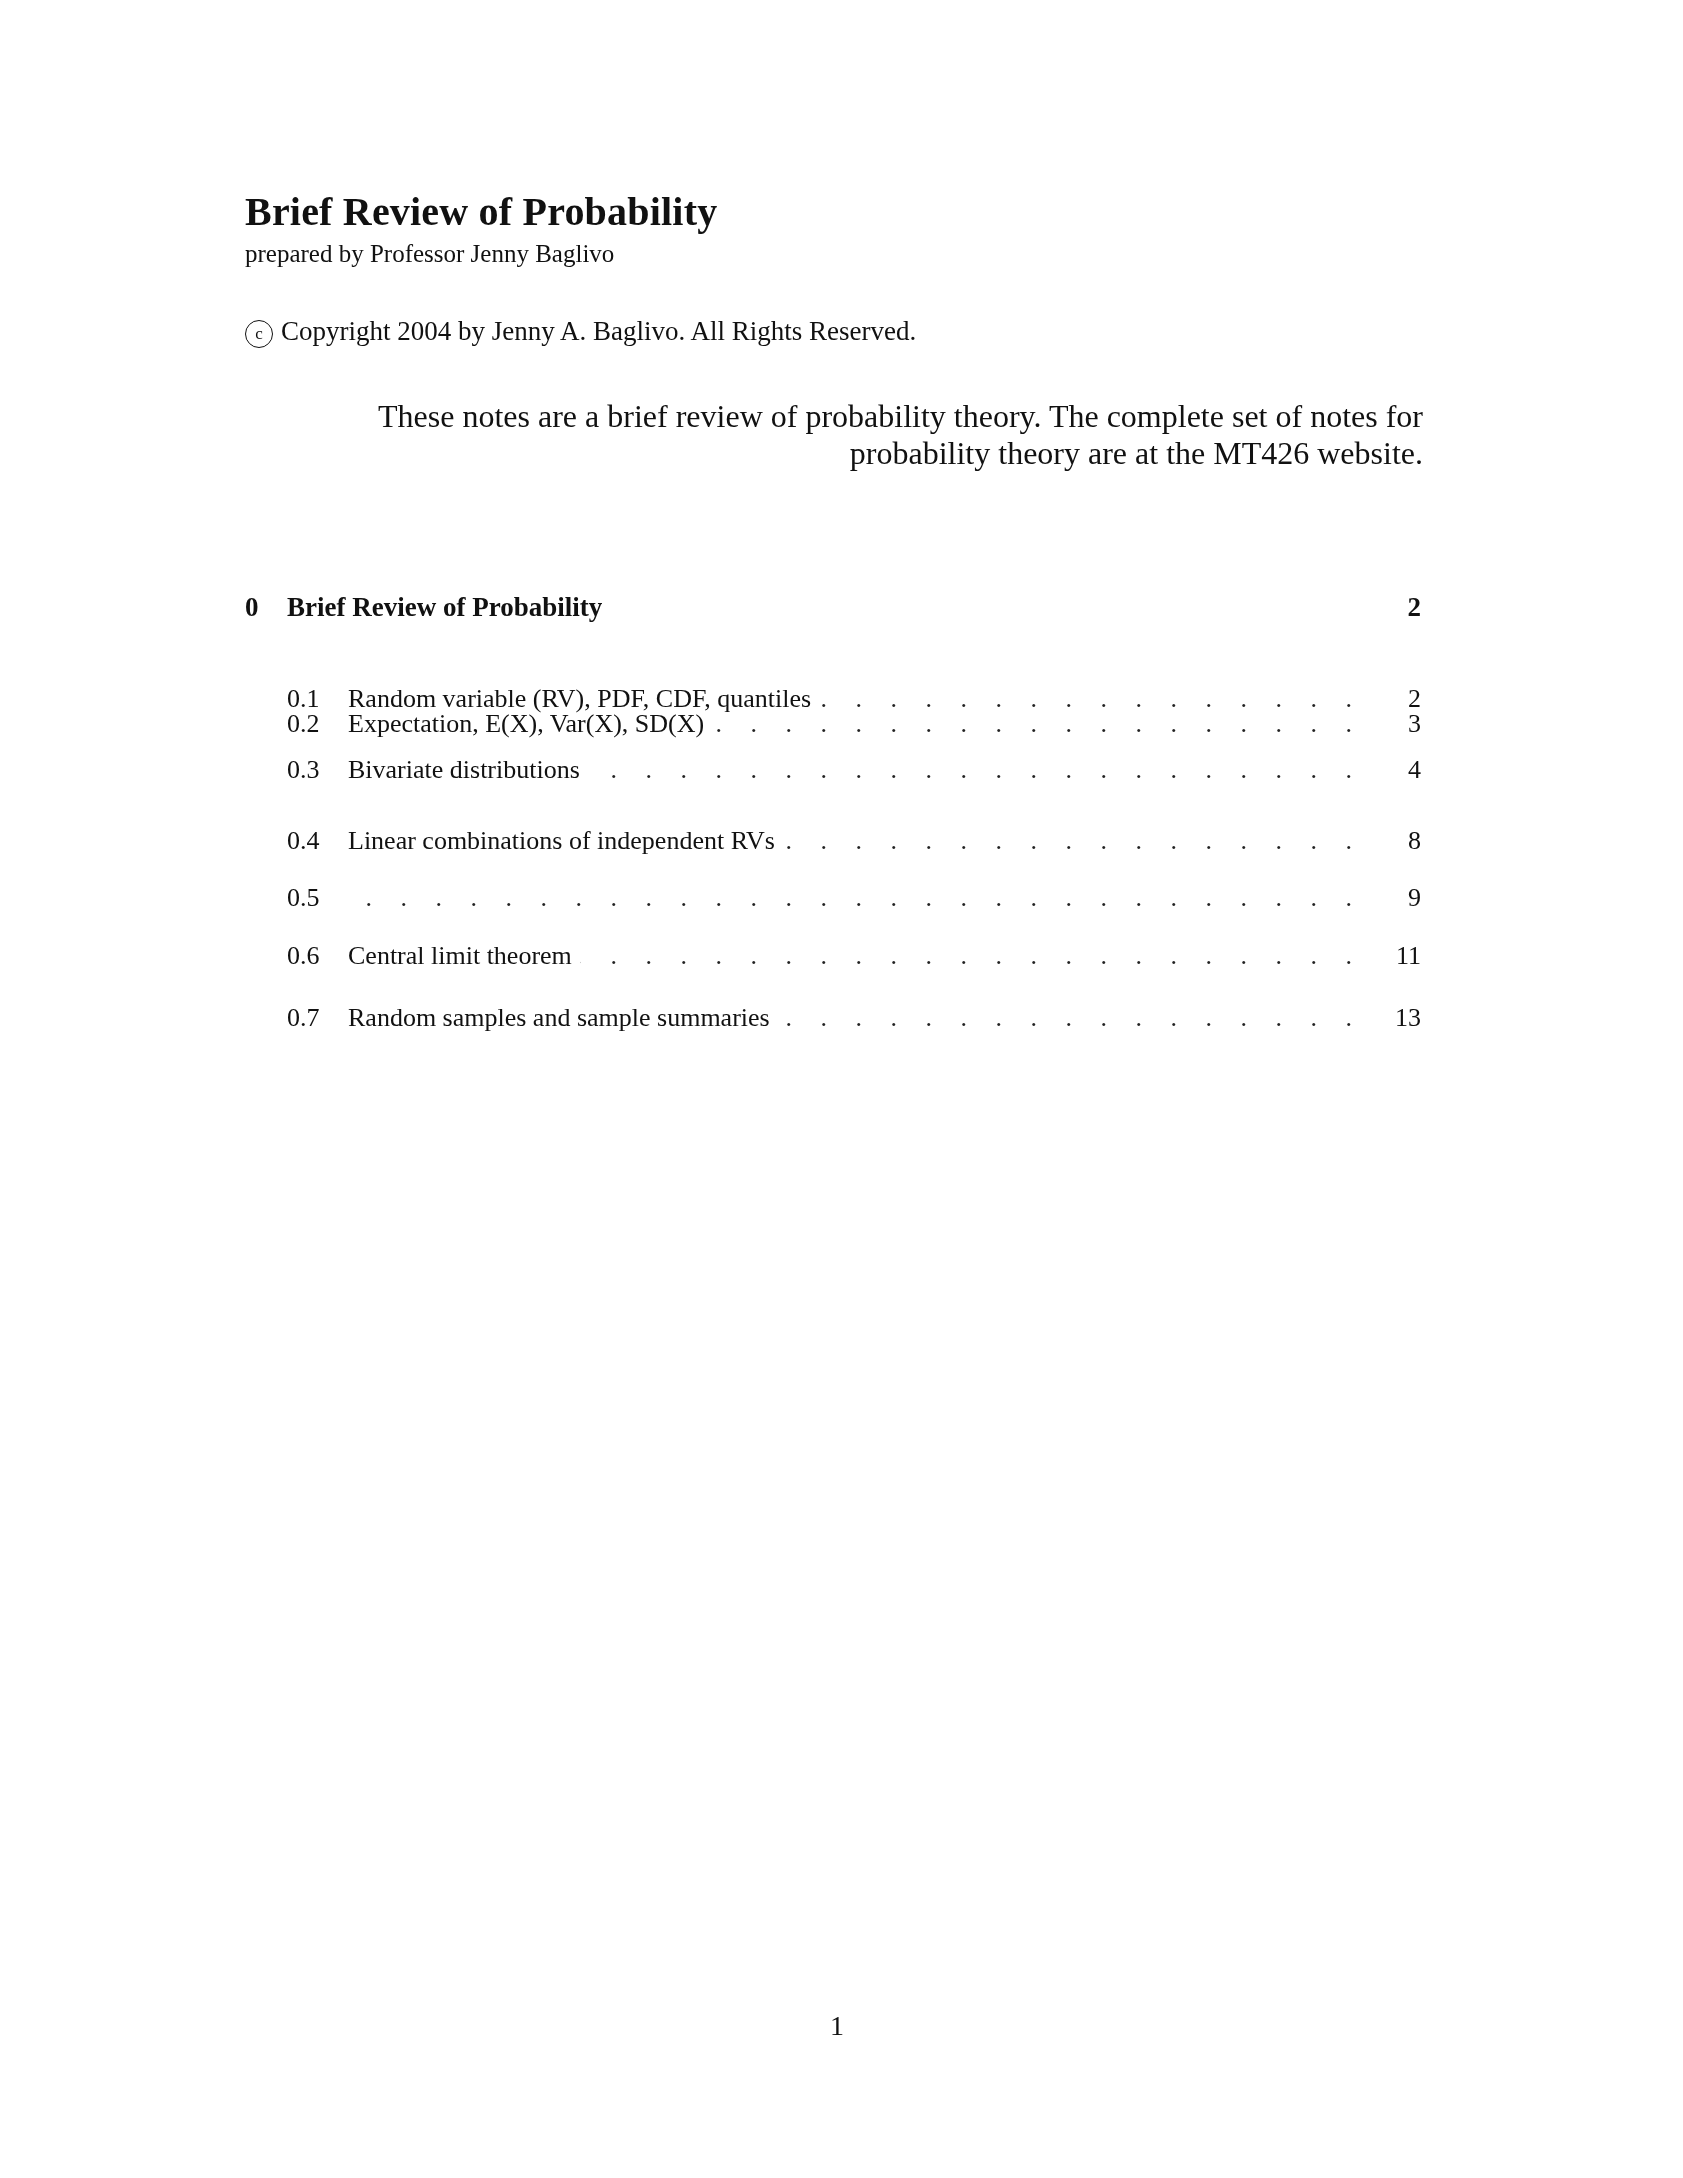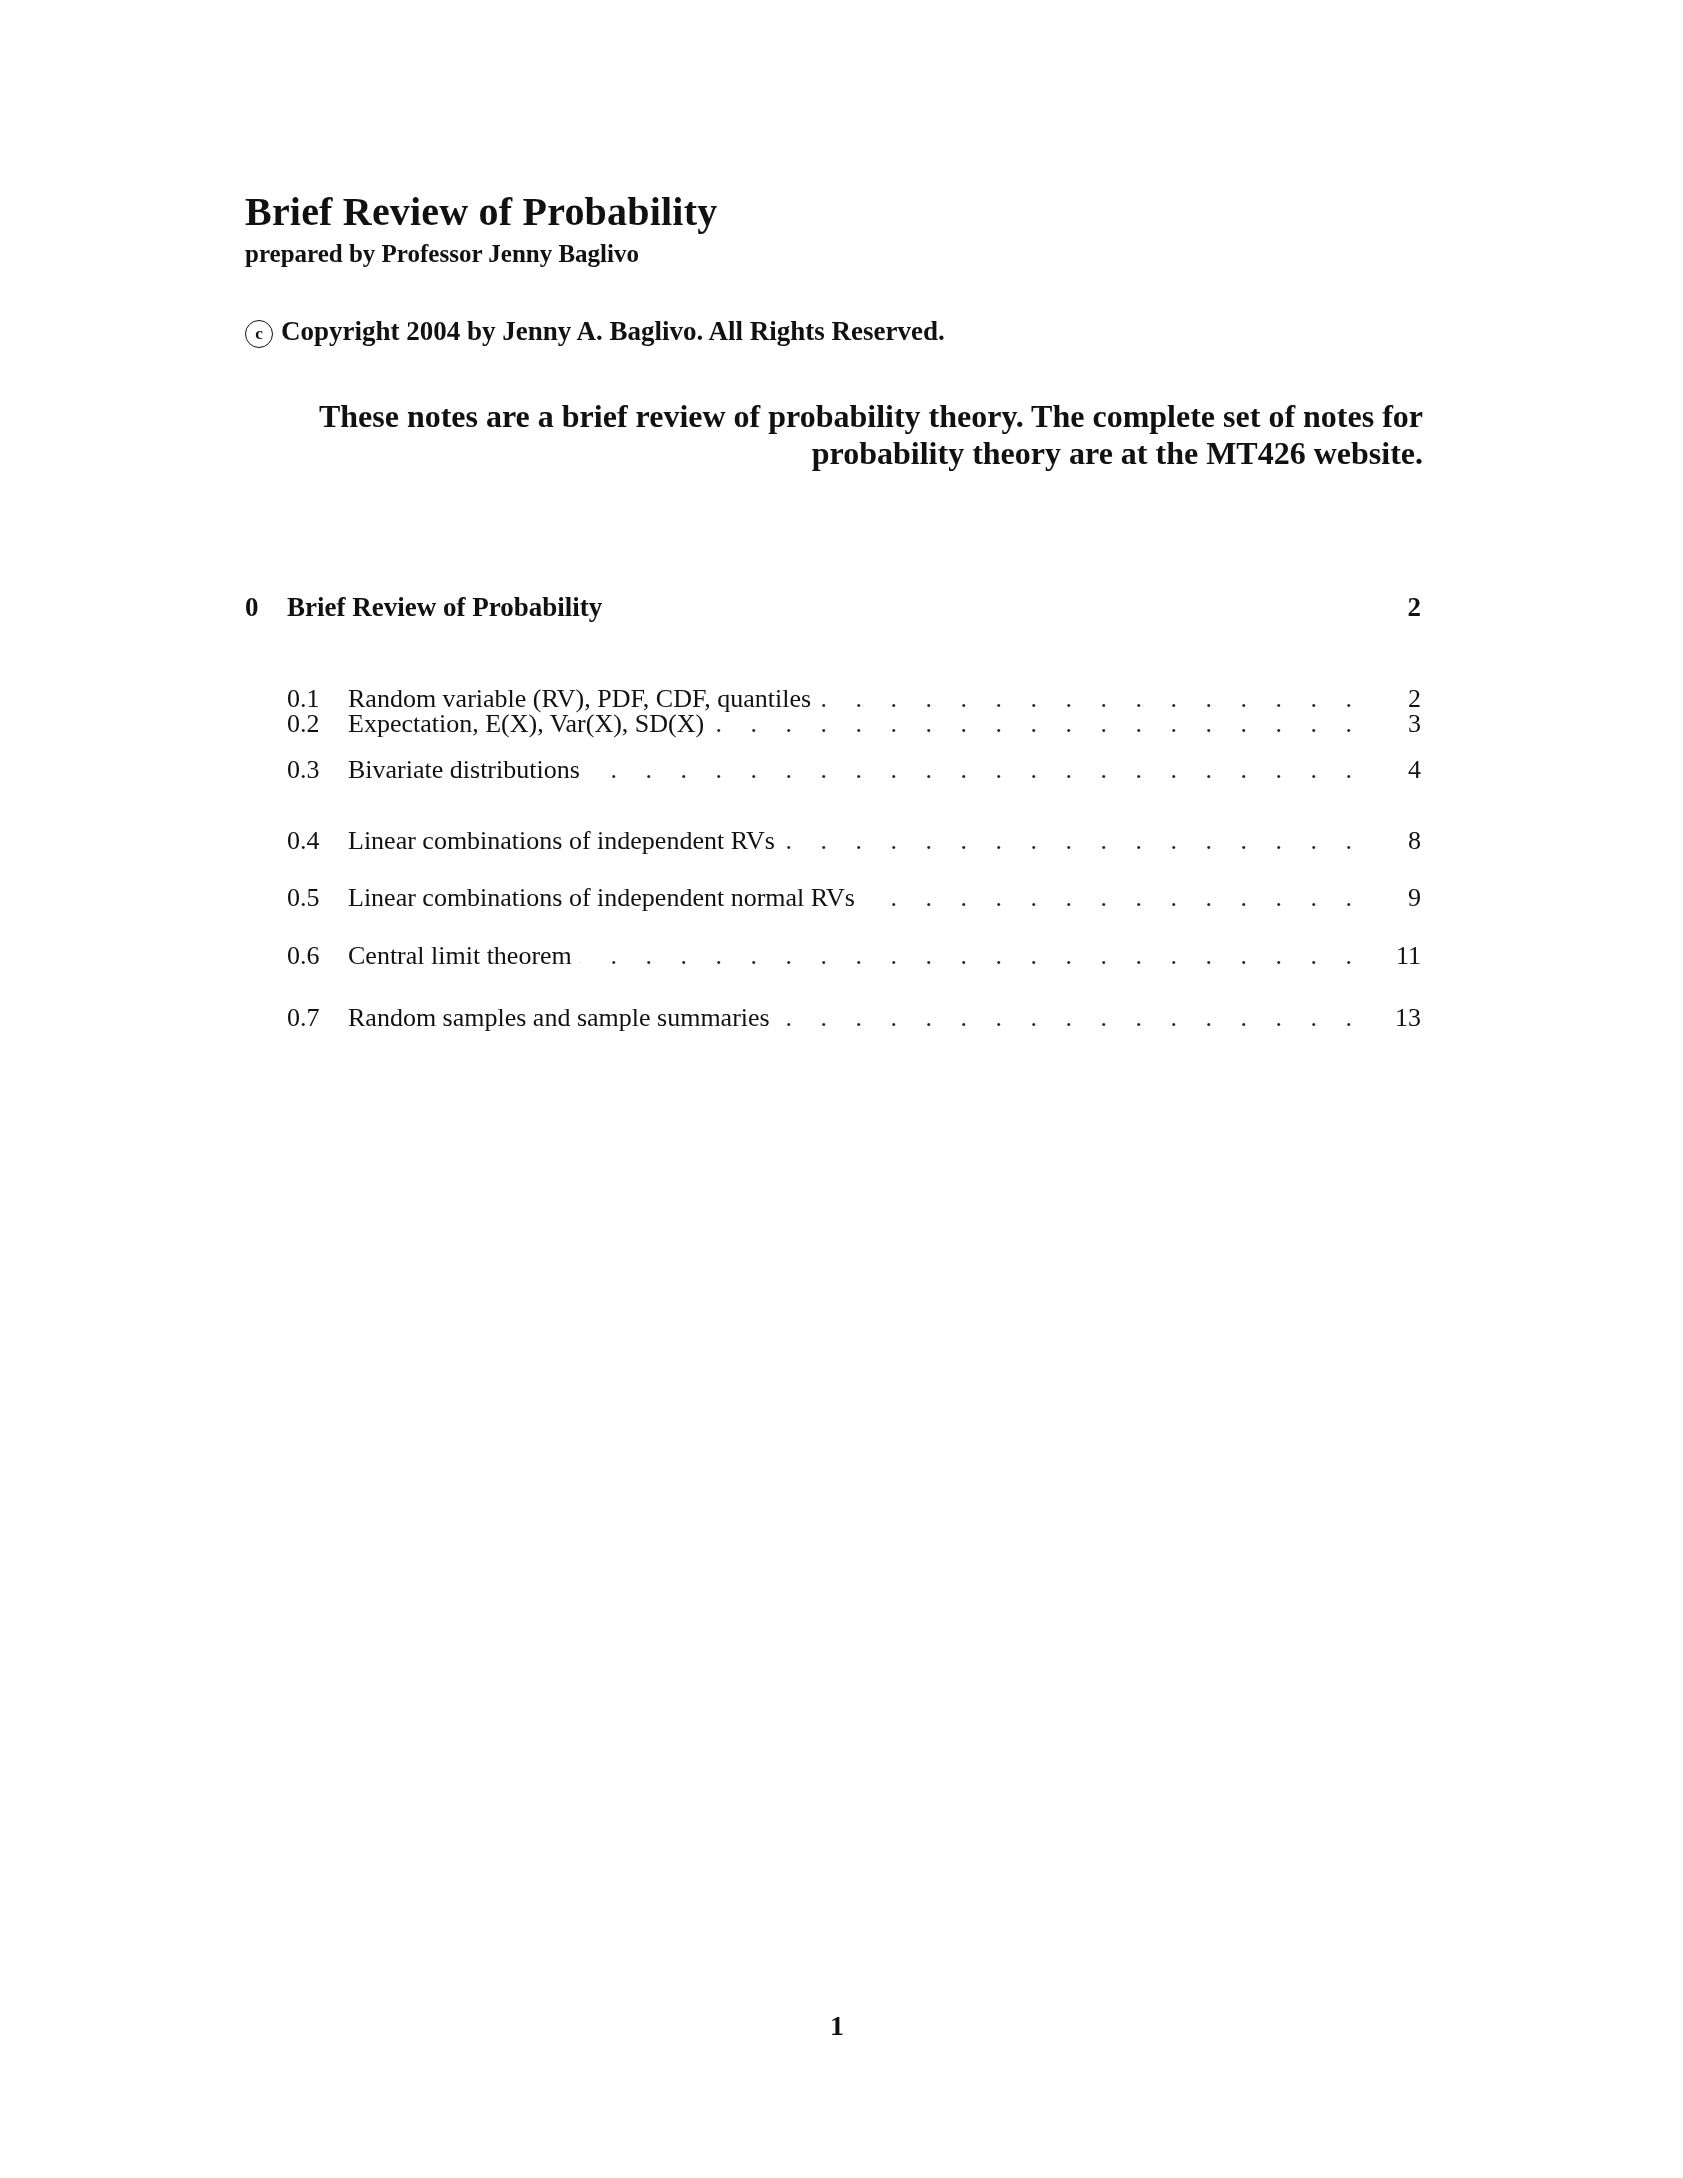--- a/index.html
+++ b/index.html
@@ -1,21 +1,21 @@
 <!DOCTYPE html>
 <html><head>
 <meta charset="utf-8">
 <style>
   html, body { margin: 0; padding: 0; background: #ffffff; }
   body {
     width: 1683px; height: 2178px; position: relative; overflow: hidden;
     font-family: "DejaVu Serif", "Liberation Serif", serif;
     color: #111;
   }
-  .abs { position: absolute; white-space: nowrap; font-weight: bold; }
+  .abs { position: absolute; white-space: nowrap; }
   .title { left: 245px; top: 188px; font-size: 40px; font-weight: bold; letter-spacing: 0.2px; font-family: "Liberation Serif", serif; }
   .subtitle { left: 245px; top: 240px; font-size: 25px; font-family: "Liberation Serif", serif; }
   .copyright { left: 245px; top: 316px; font-size: 27px; font-family: "Liberation Serif", serif; }
   .copy-sym {
     display: inline-block; width: 26px; height: 26px; border: 1.5px solid #111; border-radius: 50%;
     text-align: center; line-height: 25px; font-size: 17px; margin-right: 8px; vertical-align: 1px;
   }
   .intro { left: 245px; top: 398px; width: 1178px; font-size: 32px; line-height: 37px; white-space: normal; font-family: "Liberation Serif", serif; text-align: right; }
   .toc { position: absolute; left: 245px; top: 0; width: 1176px; font-family: "Liberation Serif", serif; }
   .toc-row { position: absolute; left: 0; width: 1176px; height: 34px; display: flex; align-items: baseline; font-size: 26px; }
@@ -69,21 +69,20 @@
     <span class="toc-page">4</span>
   </div>
   <div class="toc-row sub" style="top:826px;justify-content:flex-end;">
     <span class="toc-num">0.4</span>
     <span class="toc-title">Linear combinations of independent RVs</span>
     <span class="toc-leader">. . . . . . . . . . . . . . . . . . . . . . . . . . . . . . . . . . . . . . . . . . . . . . . . . . . .</span>
     <span class="toc-page">8</span>
   </div>
   <div class="toc-row sub" style="top:883px;">
     <span class="toc-num">0.5</span>
-    <span class="toc-title">Linear combinations of independent normal RVs</span>
     <span class="toc-leader">. . . . . . . . . . . . . . . . . . . . . . . . . . . . . . . . . . . . . . . . . . . . . . . . . . . .</span>
     <span class="toc-page">9</span>
   </div>
   <div class="toc-row sub" style="top:941px;">
     <span class="toc-num">0.6</span>
     <span class="toc-title">Central limit theorem</span>
     <span class="toc-leader">. . . . . . . . . . . . . . . . . . . . . . . . . . . . . . . . . . . . . . . . . . . . . . . . . . . .</span>
     <span class="toc-page">11</span>
   </div>
   <div class="toc-row sub" style="top:1003px;">

